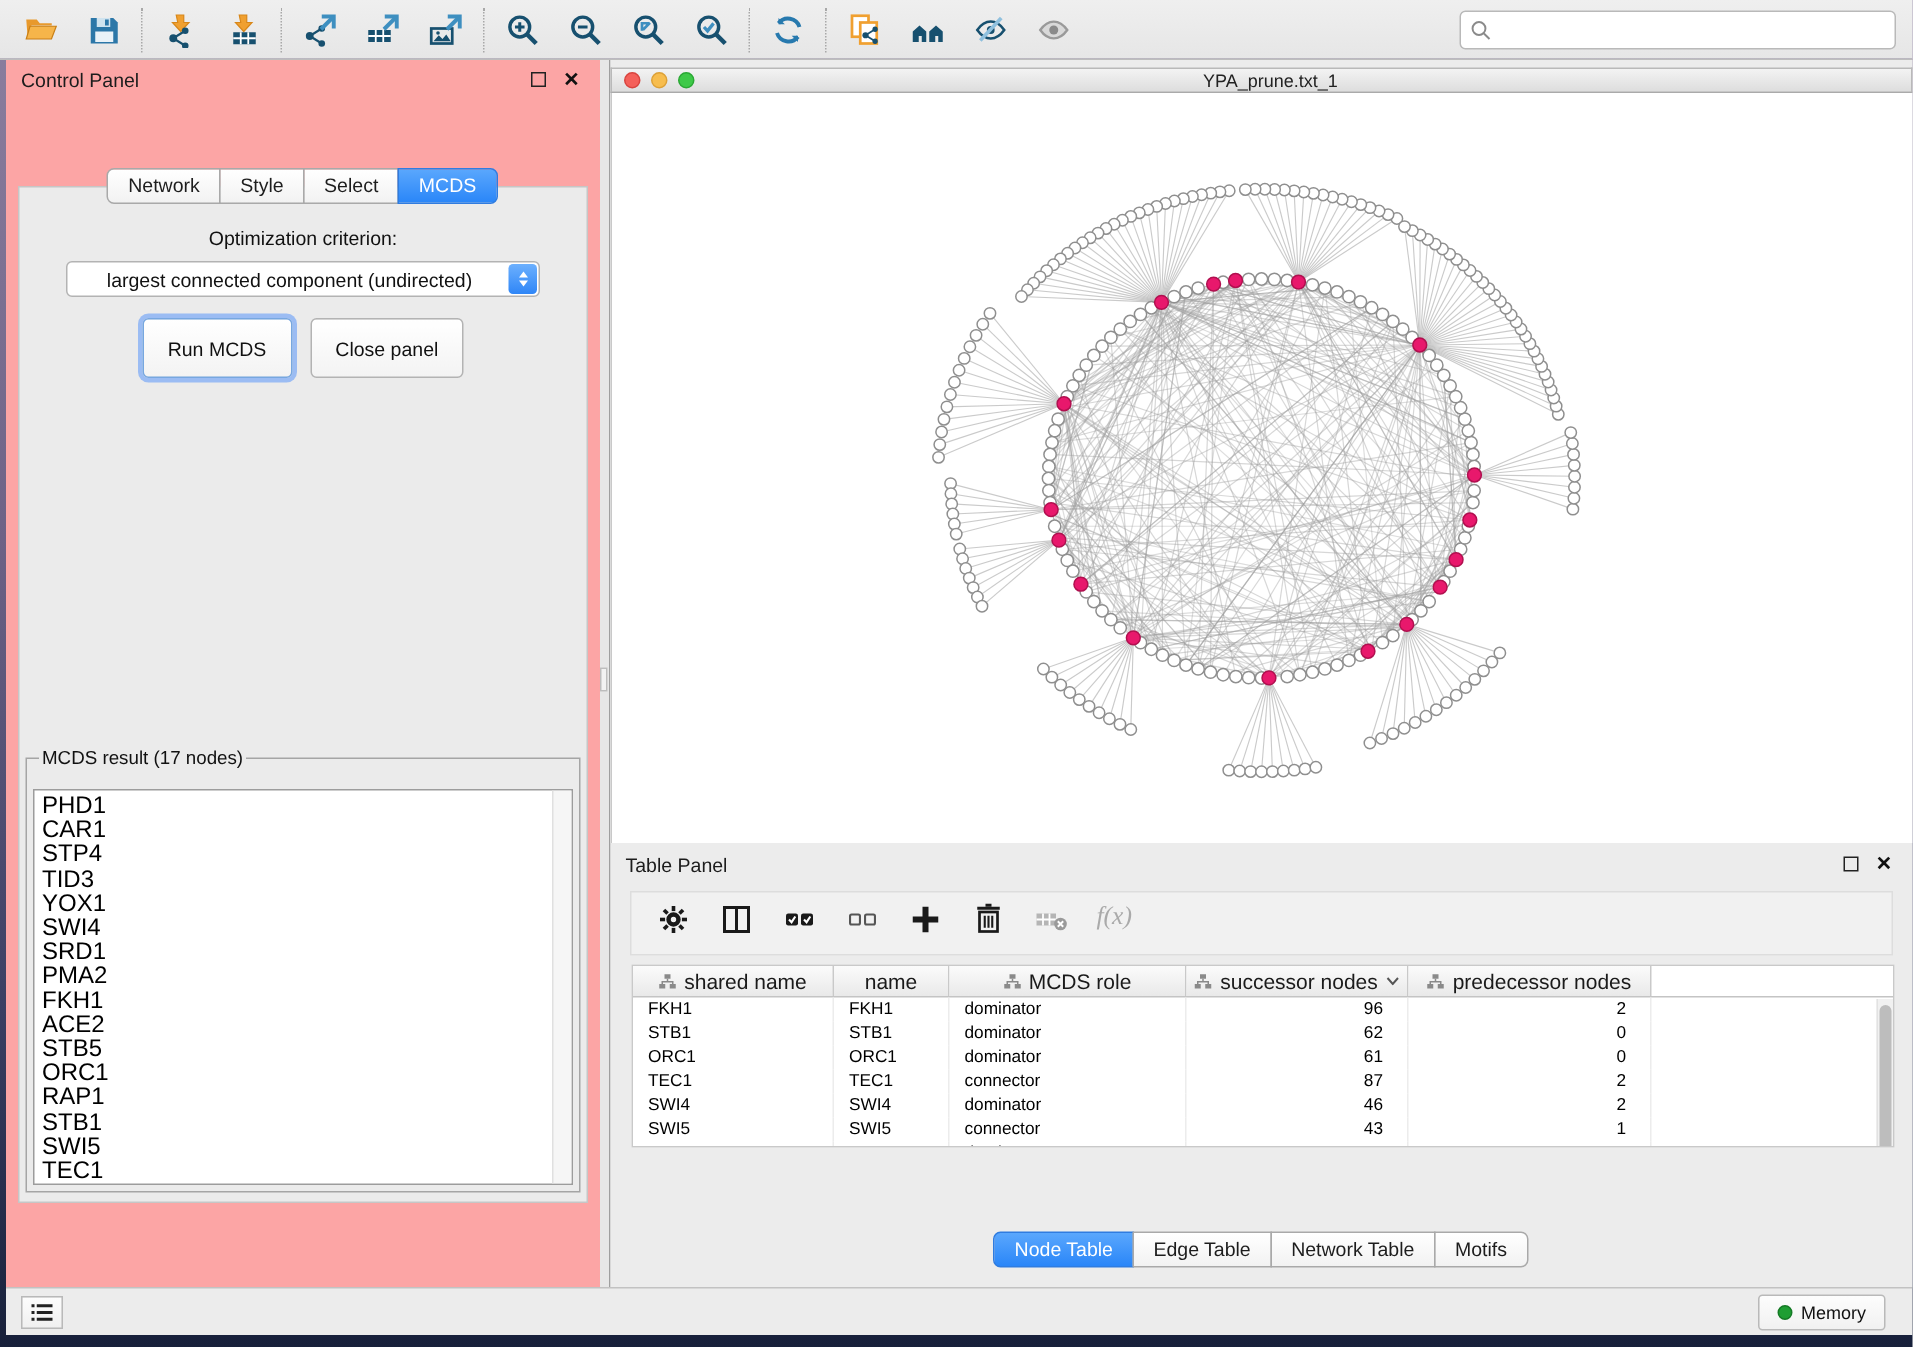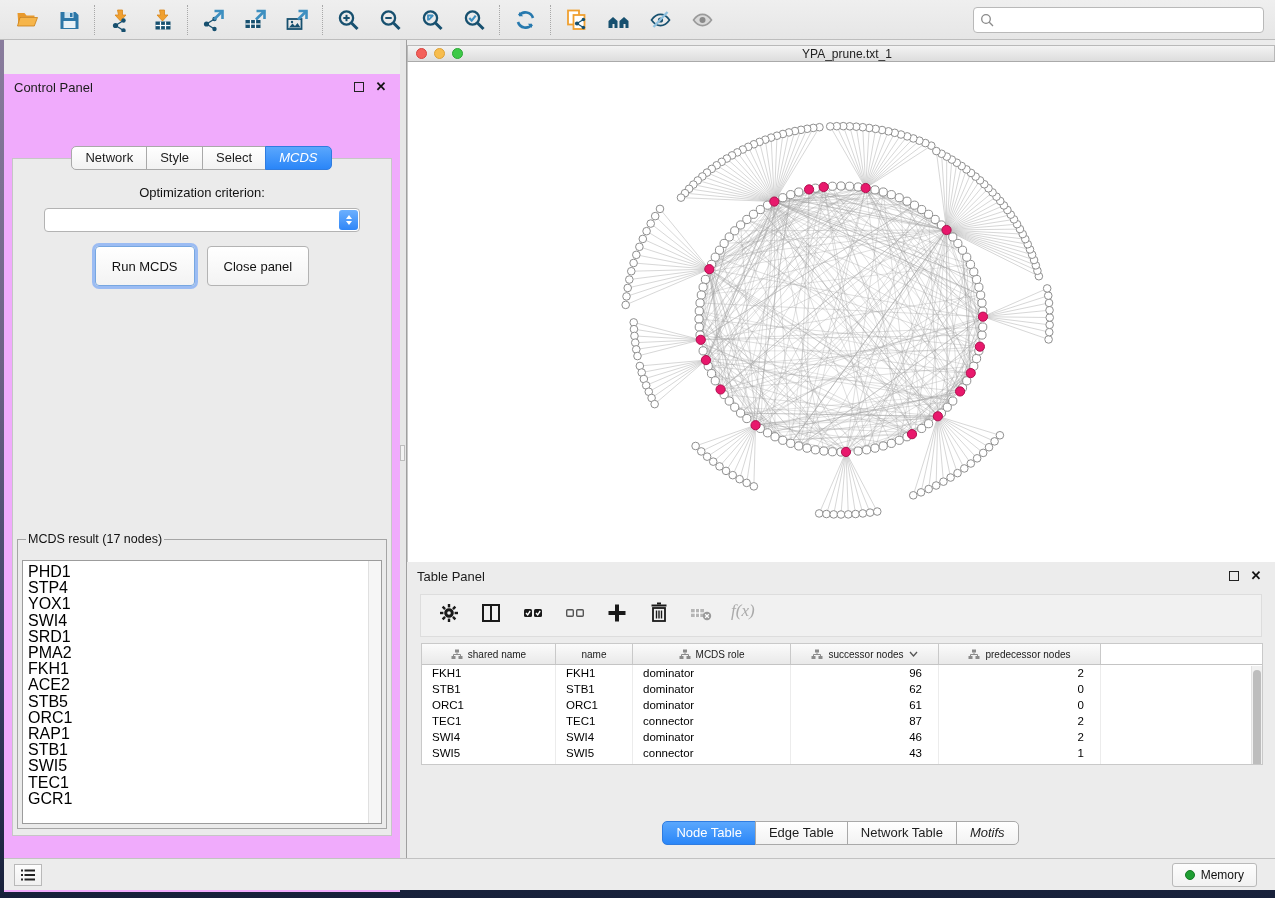--- a/index.html
+++ b/index.html
@@ -12,31 +12,31 @@
   .tbtn { width:42px; height:34px; border:none; background:transparent; display:flex; align-items:center; justify-content:center; cursor:default; }
   .tsep { width:1px; height:30px; margin:0 4px; border-left:1px dotted #a8a8a8; }
   .search { position:absolute; right:11px; top:7px; width:291px; height:26px; background:#fff; border:1px solid #b9b9b9;
             border-radius:4px; display:flex; align-items:center; padding:0 6px; }
   .search input { border:none; outline:none; flex:1; font-size:13px; margin-left:5px; background:transparent; }
 
   
   .main { position:absolute; left:4px; right:0; top:40px; height:818px; background:#ececec; display:flex; }
 
   
-  .cp { width:396px; height:100%; position:relative; background:#f0abfc;margin-top:34px; }
+  .cp { width:396px; height:100%; position:relative; background:#fca5a5; }
   .panel-title-row { height:26px; display:flex; align-items:center; padding:0 10px; font-size:13px; color:#1c1c1c; }
   .panel-title-row .sp { flex:1; }
   .winbtn { width:18px; height:18px; display:flex; align-items:center; justify-content:center; margin-left:4px; cursor:default; }
   .float-sq { width:10px; height:10px; border:1.6px solid #222; background:transparent; }
   .close-x { font-size:13px; font-weight:bold; color:#111; line-height:10px; }
   .cp-tabs { position:absolute; left:0; right:0; top:72px; display:flex; justify-content:center; z-index:3; }
   .seg { padding:3px 13px 4px; border:1px solid #a9a9a9; background:linear-gradient(#ffffff,#f2f2f2); font-size:13px;
          color:#1d1d1d; margin-left:-1px; cursor:default;text-align:right; }
   .seg:first-child { border-radius:5px 0 0 5px; }
-  .seg:last-child { border-radius:0 5px 5px 0;font-style:italic; }
+  .seg:last-child { border-radius:0 5px 5px 0; }
   .seg.active { background:linear-gradient(#5aa7fd,#2a86f8); color:#fff; border-color:#2f7ce0; }
   .cp-content { position:absolute; left:8px; right:8px; top:84px; bottom:56px; border:1px solid #c6c6c6; background:#ebebeb; }
   .opt-label { text-align:center; margin-top:26px; font-size:13px; color:#111; }
   .dropdown { width:316px; height:24px; margin:8px auto 0; background:#fff; border:1px solid #b3b3b3; border-radius:4px;
               display:flex; align-items:center; position:relative; cursor:default; }
   .dropdown .dtext { flex:1; text-align:center; font-size:13px; color:#111; padding-right:18px; }
   .stepper { position:absolute; right:1px; top:1px; bottom:1px; width:19px; border-radius:3px;
              background:linear-gradient(#6cb0fe,#2f86f7); display:flex; flex-direction:column; align-items:center; justify-content:center; gap:2px; }
   .stepper i { width:0; height:0; border-left:3.5px solid transparent; border-right:3.5px solid transparent; display:block; }
   .stepper .up { border-bottom:4.5px solid #fff; }
@@ -70,21 +70,21 @@
 
   
   .tp { flex:1; background:#ececec; position:relative; }
   .tp-toolbar { position:absolute; left:13px; right:13px; top:31px; height:43px; background:#f1f1f1; border:1px solid #ddd;
                 display:flex; align-items:center; gap:18px; padding-left:16px; }
   .tpbtn { background:none; border:none; display:flex; align-items:flex-start; justify-content:center; height:30px; cursor:default; }
   .fx { font-family:"Liberation Serif",serif; font-style:italic; font-size:17px; color:#aaa; }
   .tablewrap { position:absolute; left:14px; right:12px; top:80px; bottom:93px; background:#fff; border:1px solid #c9c9c9; overflow:hidden; }
   .thead { display:flex; height:21px; border-bottom:1px solid #c4c4c4; }
   .th { background:linear-gradient(#fbfbfb,#e9e9e9); border-right:1px solid #c9c9c9; display:flex; align-items:center;
-        justify-content:center; gap:5px; font-size:10px; color:#1a1a1a; }
+        justify-content:center; gap:5px; font-size:14px; color:#1a1a1a; }
   .trow { display:flex; height:16px; align-items:center; }
   .td { font-size:11.5px; color:#000; padding:0 0 0 10px; border-right:1px solid #ececec; height:100%; line-height:16px;
         white-space:nowrap; overflow:hidden; }
   .td.num { text-align:right; padding-right:16px; }
   .vscroll { position:absolute; right:0; top:22px; bottom:0; width:11px; background:#f1f1f1; border-left:1px solid #e2e2e2; }
   .vscroll .thumb { position:absolute; left:1px; right:1px; top:4px; height:100px; background:#bdbdbd; border-radius:5px; }
   .table-tabs { position:absolute; left:0; right:0; bottom:13px; display:flex; justify-content:center; }
 
   
   .statusbar { position:absolute; left:4px; right:0; bottom:8px; height:32px; background:#ececec; border-top:1px solid #c2c2c2;
@@ -258,35 +258,38 @@
     </div>
     <div class="cp-tabs" id="cp-tabs">
         <span class="seg">Network</span>
         <span class="seg">Style</span>
         <span class="seg">Select</span>
         <span class="seg active">MCDS</span>
       </div>
     <div class="cp-content">
       <div class="opt-label">Optimization criterion:</div>
       <div class="dropdown">
+        <span class="dtext">largest connected component (undirected)</span>
         <span class="stepper">
             <i class="up"></i>
             <i class="dn"></i>
           </span>
       </div>
       <div class="btn-row">
         <button class="pbtn focus">Run MCDS</button>
         <button class="pbtn">Close panel</button>
       </div>
       <fieldset class="result-box">
         <legend>MCDS result (17 nodes)</legend>
         <div class="result-inner">
           <div class="result-list" id="result-list">
               <div>PHD1</div>
+              <div>CAR1</div>
               <div>STP4</div>
+              <div>TID3</div>
               <div>YOX1</div>
               <div>SWI4</div>
               <div>SRD1</div>
               <div>PMA2</div>
               <div>FKH1</div>
               <div>ACE2</div>
               <div>STB5</div>
               <div>ORC1</div>
               <div>RAP1</div>
               <div>STB1</div>

